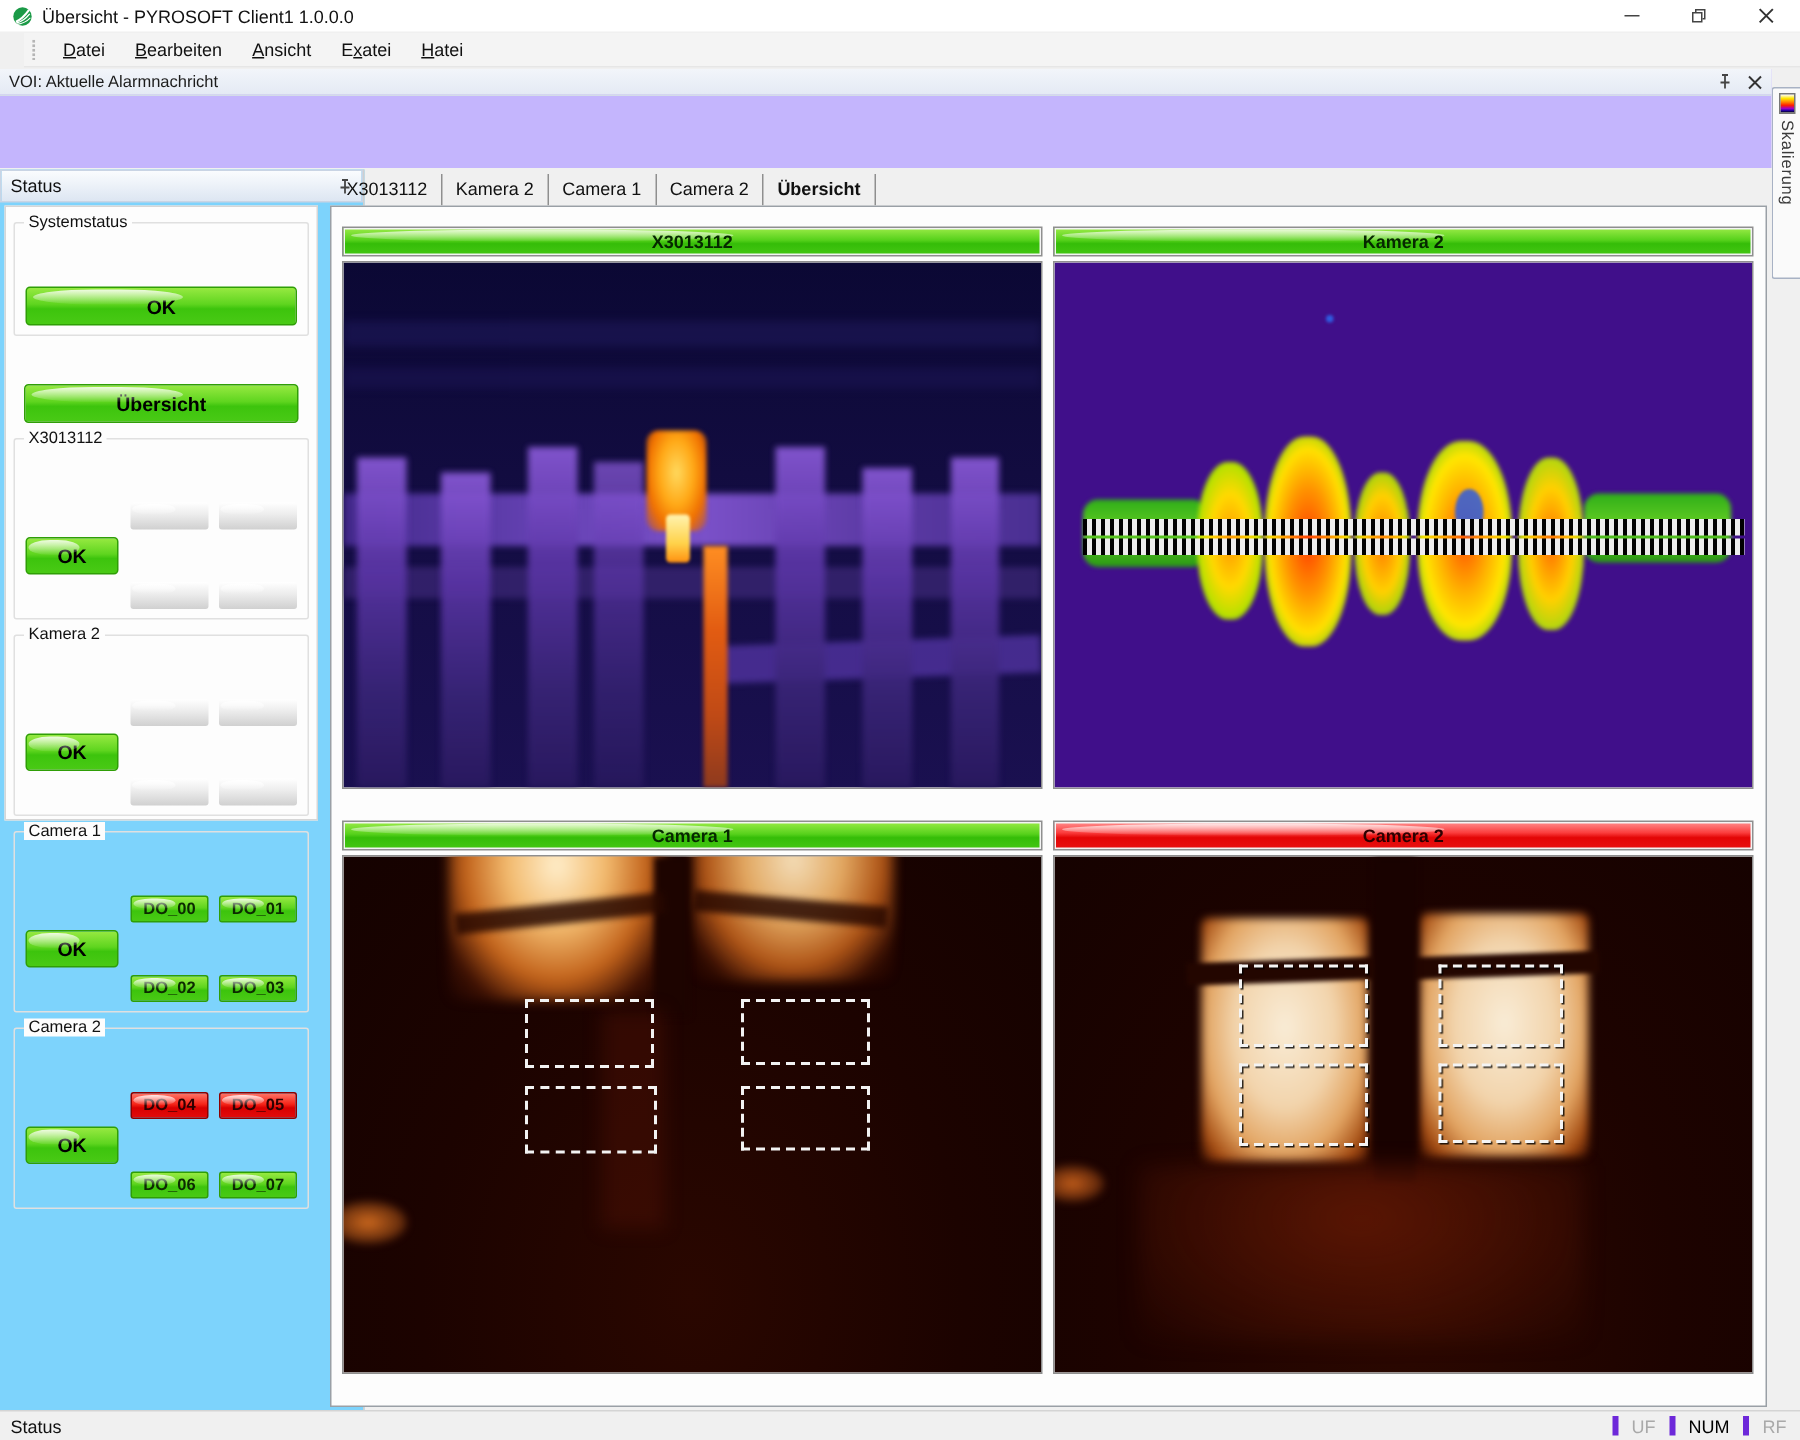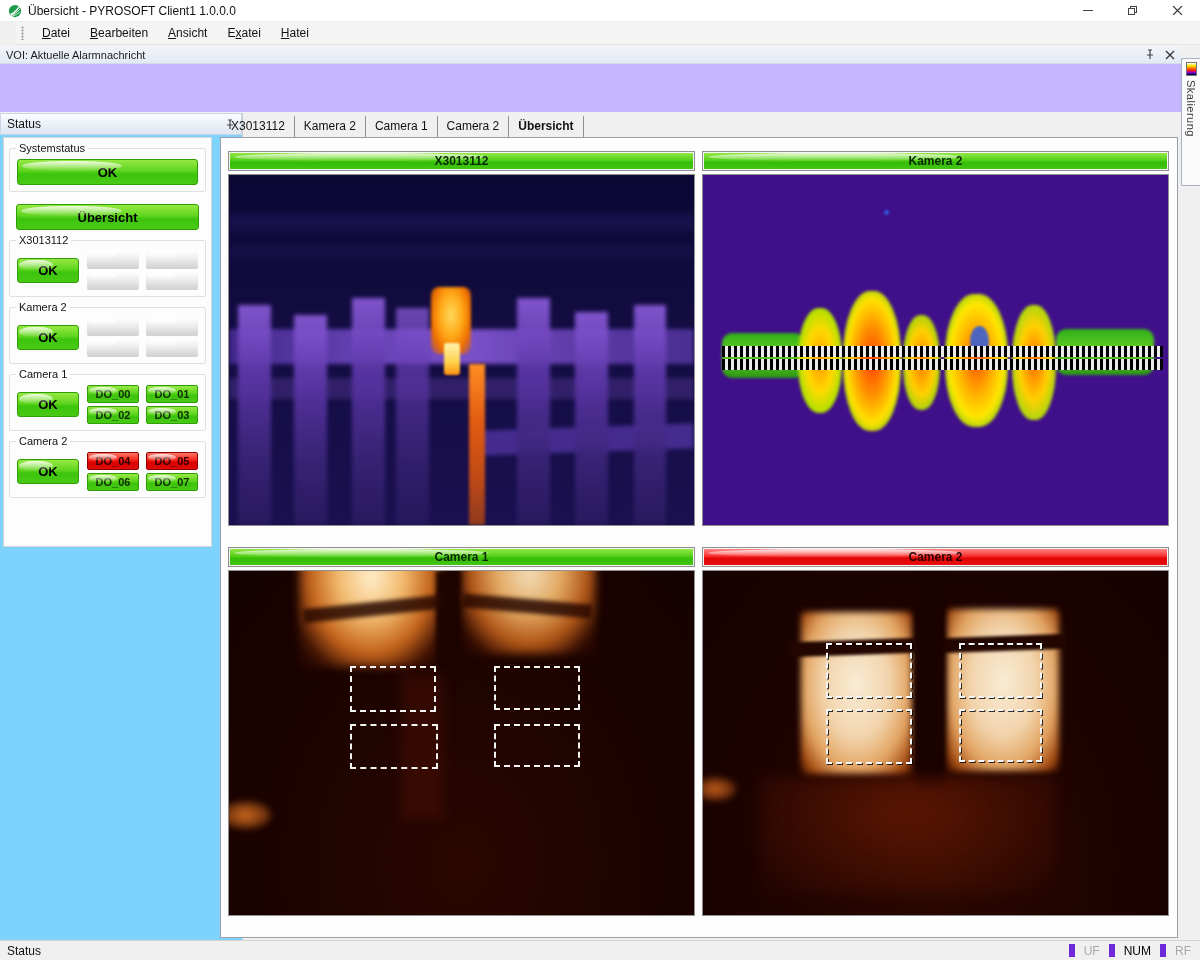--- a/index.html
+++ b/index.html
@@ -62,21 +62,21 @@
   .logo-box { margin:4px 5px 0; height:60px; background:#fff; border:1px solid #9c9c9c;
     box-shadow:1px 1px 0 #e8e8e8 inset, -1px -1px 0 #cfcfcf inset;
     display:flex; align-items:center; justify-content:center; gap:7px; }
   .dias-text .brand { font-size:27px; font-weight:bold; color:#1b9a47; letter-spacing:1px; line-height:24px; }
   .dias-text .sub { font-size:11px; font-weight:bold; color:#4a4f55; }
   .sgroup { position:relative; margin:10px 5px 0; border:1px solid #e0e0e0; border-radius:2px;
     padding:10px 7px 6px; }
   .sgroup-label { position:absolute; top:-7px; left:6px; background:#fdfdfd; padding:0 3px;
     font-size:11px; color:#111; }
   .btn { position:relative; display:flex; align-items:center; justify-content:center;
-    font-weight:bold; color:#000; border-radius:3px; overflow:hidden; }
+    font-weight:bold; color:#000; border-radius:3px; overflow:hidden;margin-top:32px; }
   .btn::before { content:""; position:absolute; left:2%; top:5%; width:56%; height:42%;
     background:linear-gradient(180deg, rgba(255,255,255,.85), rgba(255,255,255,.04));
     border-radius:50% / 60%; filter:blur(.5px); }
   .btn.green { background:linear-gradient(180deg,#96e941 0%,#5fd51f 45%,#3dc40d 58%,#49ca15 100%);
     border:1px solid #2f9e06; }
   .btn.red { background:linear-gradient(180deg,#ff7466 0%,#f52418 45%,#d80000 60%,#e10b0b 100%);
     border:1px solid #8e0000; color:#2e0000; }
   .btn-wide { height:26px; font-size:13px; }
   .btn-ok-small { width:62px; height:25px; font-size:13px; flex:none; }
   .overview-wrap { margin:12px 12px 0; }
@@ -165,21 +165,21 @@
     background:radial-gradient(ellipse at 50% 30%, rgba(130,34,6,.55), rgba(40,8,0,.05)); filter:blur(7px); }
   .s4-blob { left:-2%; top:60%; width:9%; height:7%; border-radius:50%;
     background:radial-gradient(#c45e1a, rgba(120,40,8,.08)); filter:blur(3px); }
 
   
   .statusbar { position:absolute; left:0; right:0; bottom:0; height:20px; background:#f0f0f0;
     border-top:1px solid #d4d4d4; display:flex; align-items:center; font-size:12px; }
   .status-left { padding-left:7px; color:#111; }
   .status-right { margin-left:auto; display:flex; height:100%; align-items:center; }
   .status-cell { padding:0 9px; height:70%; display:flex; align-items:center;
-    border-left:6px solid #6d28d9; color:#a9a9a9; }
+    border-left:4px solid #6d28d9; color:#a9a9a9; }
   .status-cell[data-active="true"] { color:#000; }
 </style>
 </head>
 <body>
 
 <div id="app">
 
   <div class="titlebar">
     <svg class="app-icon" viewBox="0 0 16 16">
       <circle cx="8" cy="8" r="7" fill="#1b9a47"></circle>

